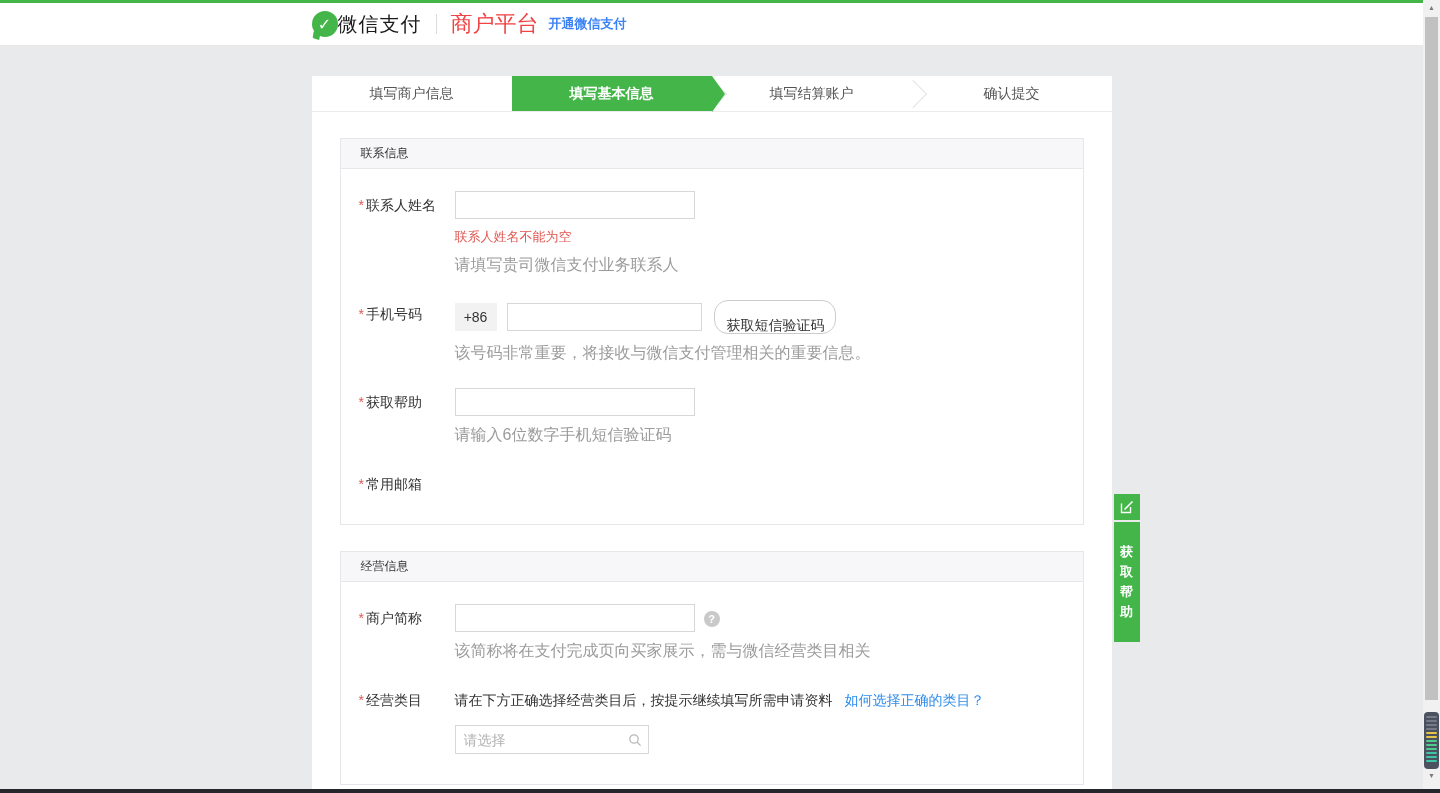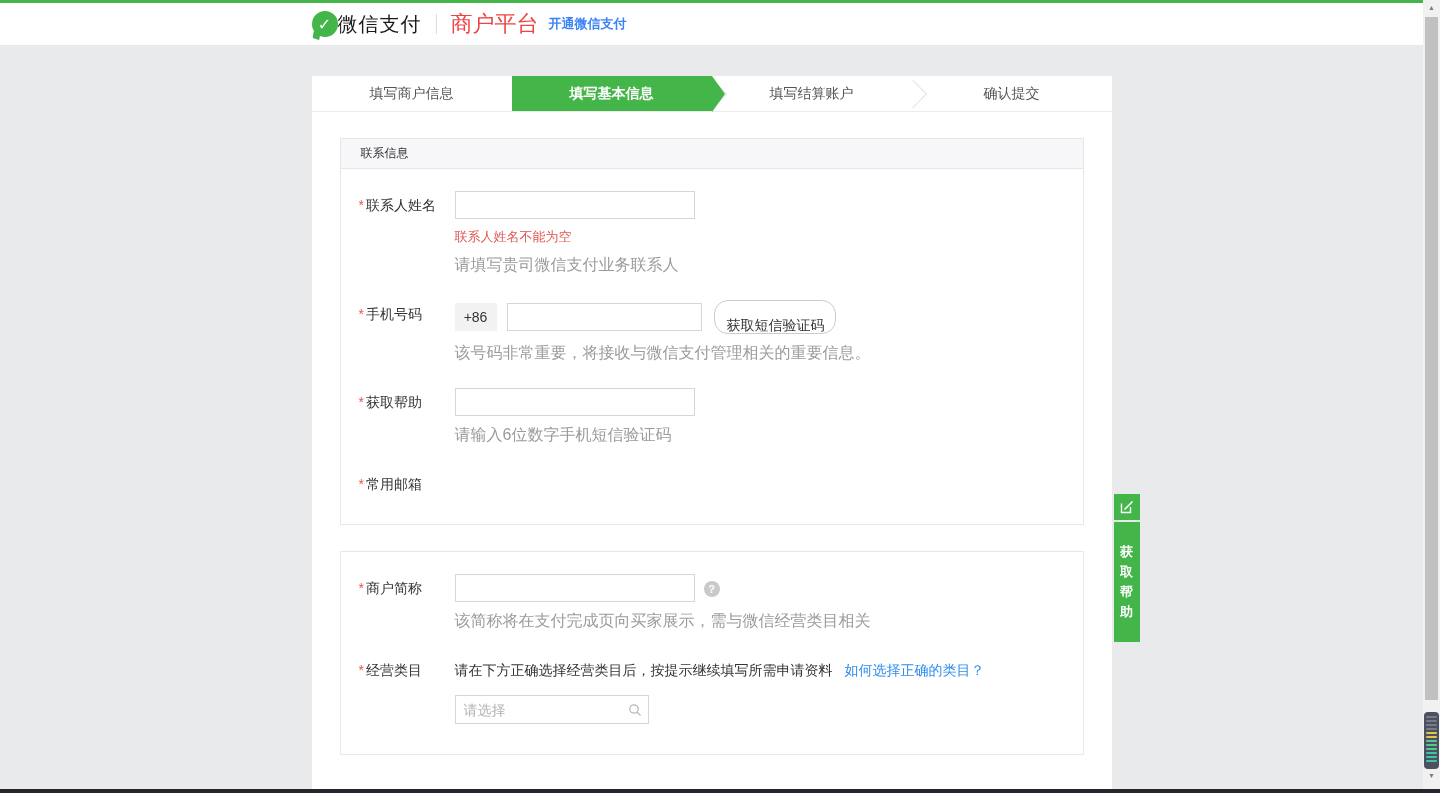--- a/index.html
+++ b/index.html
@@ -143,20 +143,21 @@
           </div>
 
           <div class="frow">
             <div class="flabel"><span class="req">*</span><span>常用邮箱</span></div>
           </div>
 
         </div>
       </div>
 
       <div class="section">
+        <div class="section-title">经营信息</div>
         <div class="section-body">
 
           <div class="frow">
             <div class="flabel"><span class="req">*</span><span>商户简称</span></div>
             <div class="fctrl">
               <input class="tinput" type="text" value="" style=""><span class="help-circle">?</span>
               <div class="hint">该简称将在支付完成页向买家展示，需与微信经营类目相关</div>
             </div>
           </div>
 

